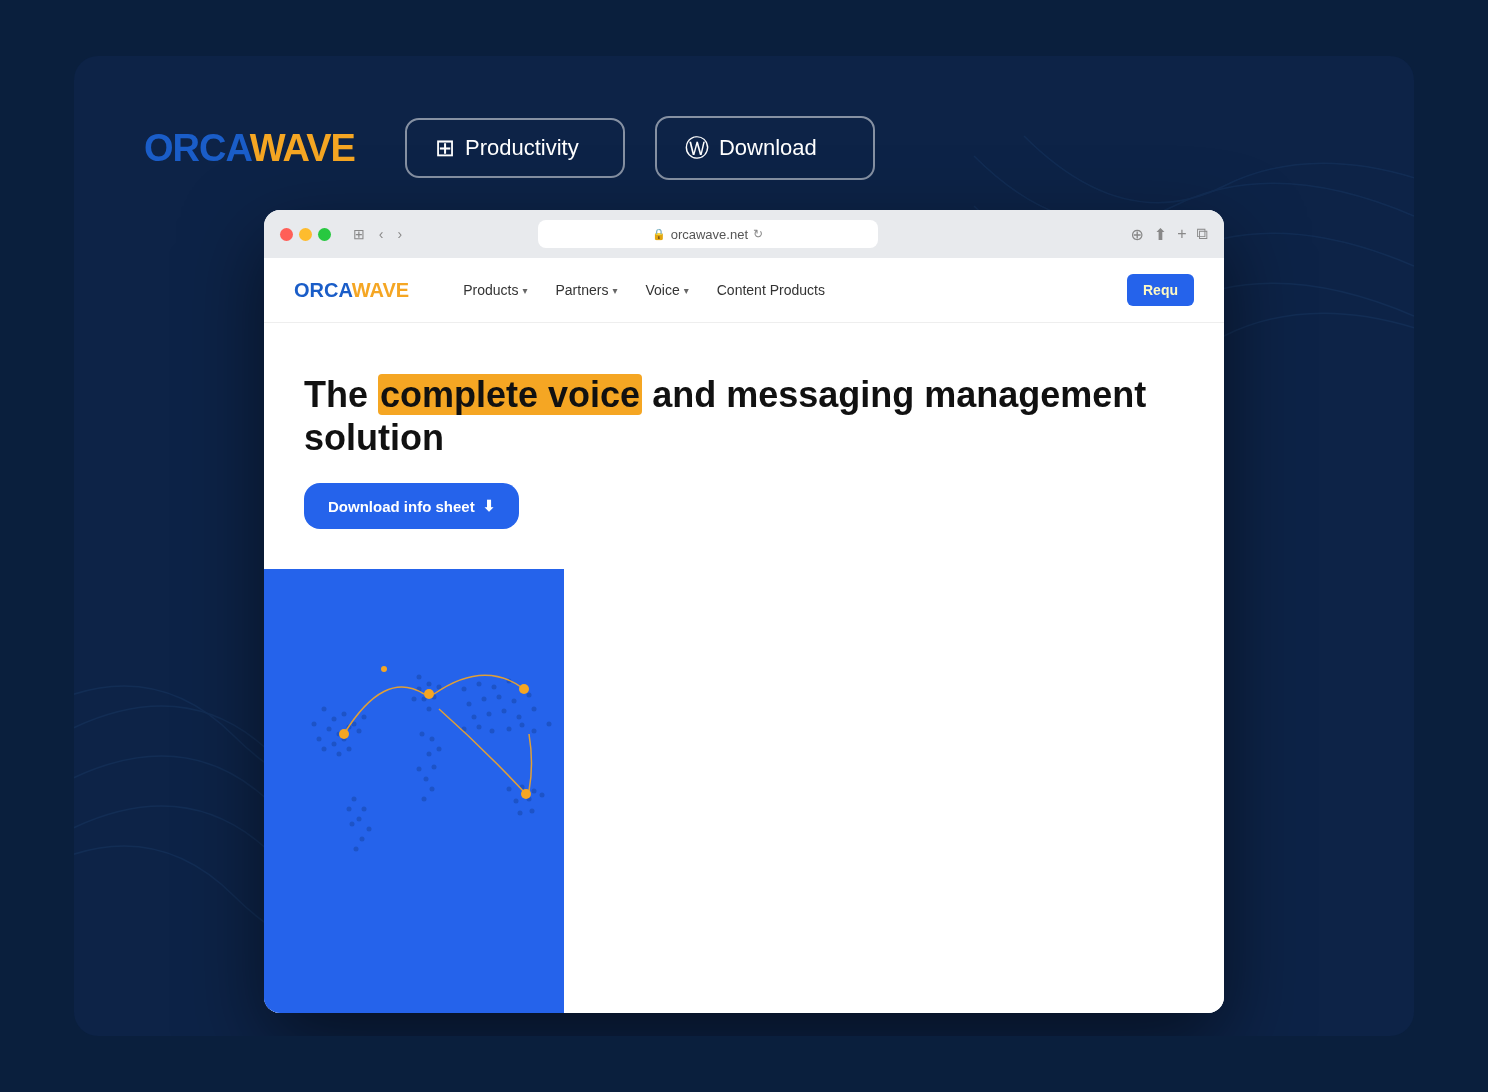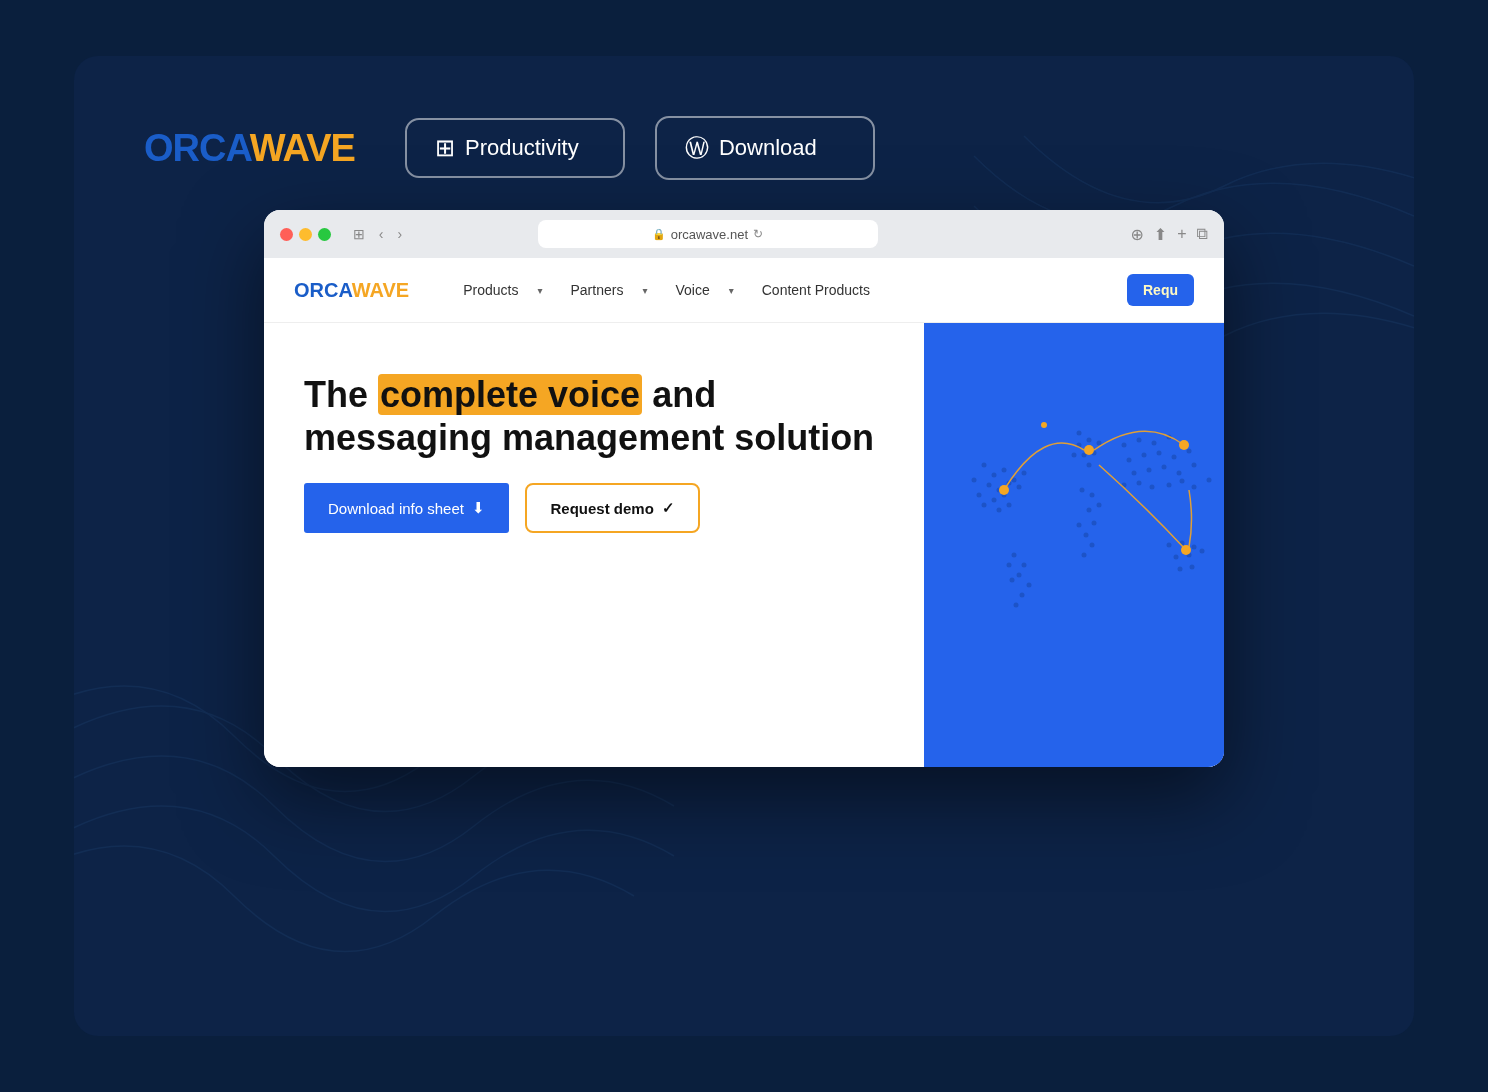--- a/index.html
+++ b/index.html
@@ -197,21 +197,21 @@
     }
 
     .nav-item {
       color: #333;
       font-size: 14px;
       font-weight: 500;
       padding: 6px 14px;
       cursor: pointer;
       display: flex;
       align-items: center;
-      gap: 19px;
+      gap: 4px;
     }
 
     .nav-chevron {
       font-size: 10px;
       color: #666;
     }
 
     .site-nav-cta {
       background: #2563eb;
       color: #fef9c3;
@@ -220,20 +220,21 @@
       padding: 8px 16px;
       font-size: 14px;
       font-weight: 600;
       cursor: pointer;
     }
 
     
     .site-hero {
       display: flex;
       min-height: 440px;
+      flex-direction: column;
     }
 
     .hero-left {
       flex: 1;
       padding: 50px 40px 40px 40px;
     }
 
     .hero-title {
       font-size: 36px;
       font-weight: 800;
@@ -258,24 +259,24 @@
 
     .hero-buttons {
       display: flex;
       gap: 16px;
     }
 
     .btn-primary {
       background: #2563eb;
       color: #fff;
       border: none;
-      border-radius: 3px;
+      border-radius: 16px;
       padding: 14px 24px;
       font-size: 15px;
-      font-weight: 400;
+      font-weight: 700;
       cursor: pointer;
       display: flex;
       align-items: center;
       gap: 8px;
     }
 
     .btn-secondary {
       background: transparent;
       color: #111;
       border: 2px solid #f5a623;
@@ -408,24 +409,20 @@
       <div class="site-hero">
         <div class="hero-left">
           <div class="hero-title">
             <span>The </span><span class="hero-highlight">complete voice</span><span> and messaging management solution</span>
           </div>
           <div class="hero-buttons">
             <button class="btn-primary">
               <span>Download info sheet</span>
               <span>⬇</span>
             </button>
-            <button class="btn-secondary">
-              <span>Request demo</span>
-              <span>✓</span>
-            </button>
           </div>
         </div>
 
         <div class="hero-right">
           <div class="world-map-container">
             <svg viewBox="0 0 300 440" preserveAspectRatio="xMidYMid meet">
 
               <rect width="300" height="440" fill="#2563eb"></rect>
 
               <g fill="#1a4db8" opacity="0.7">

